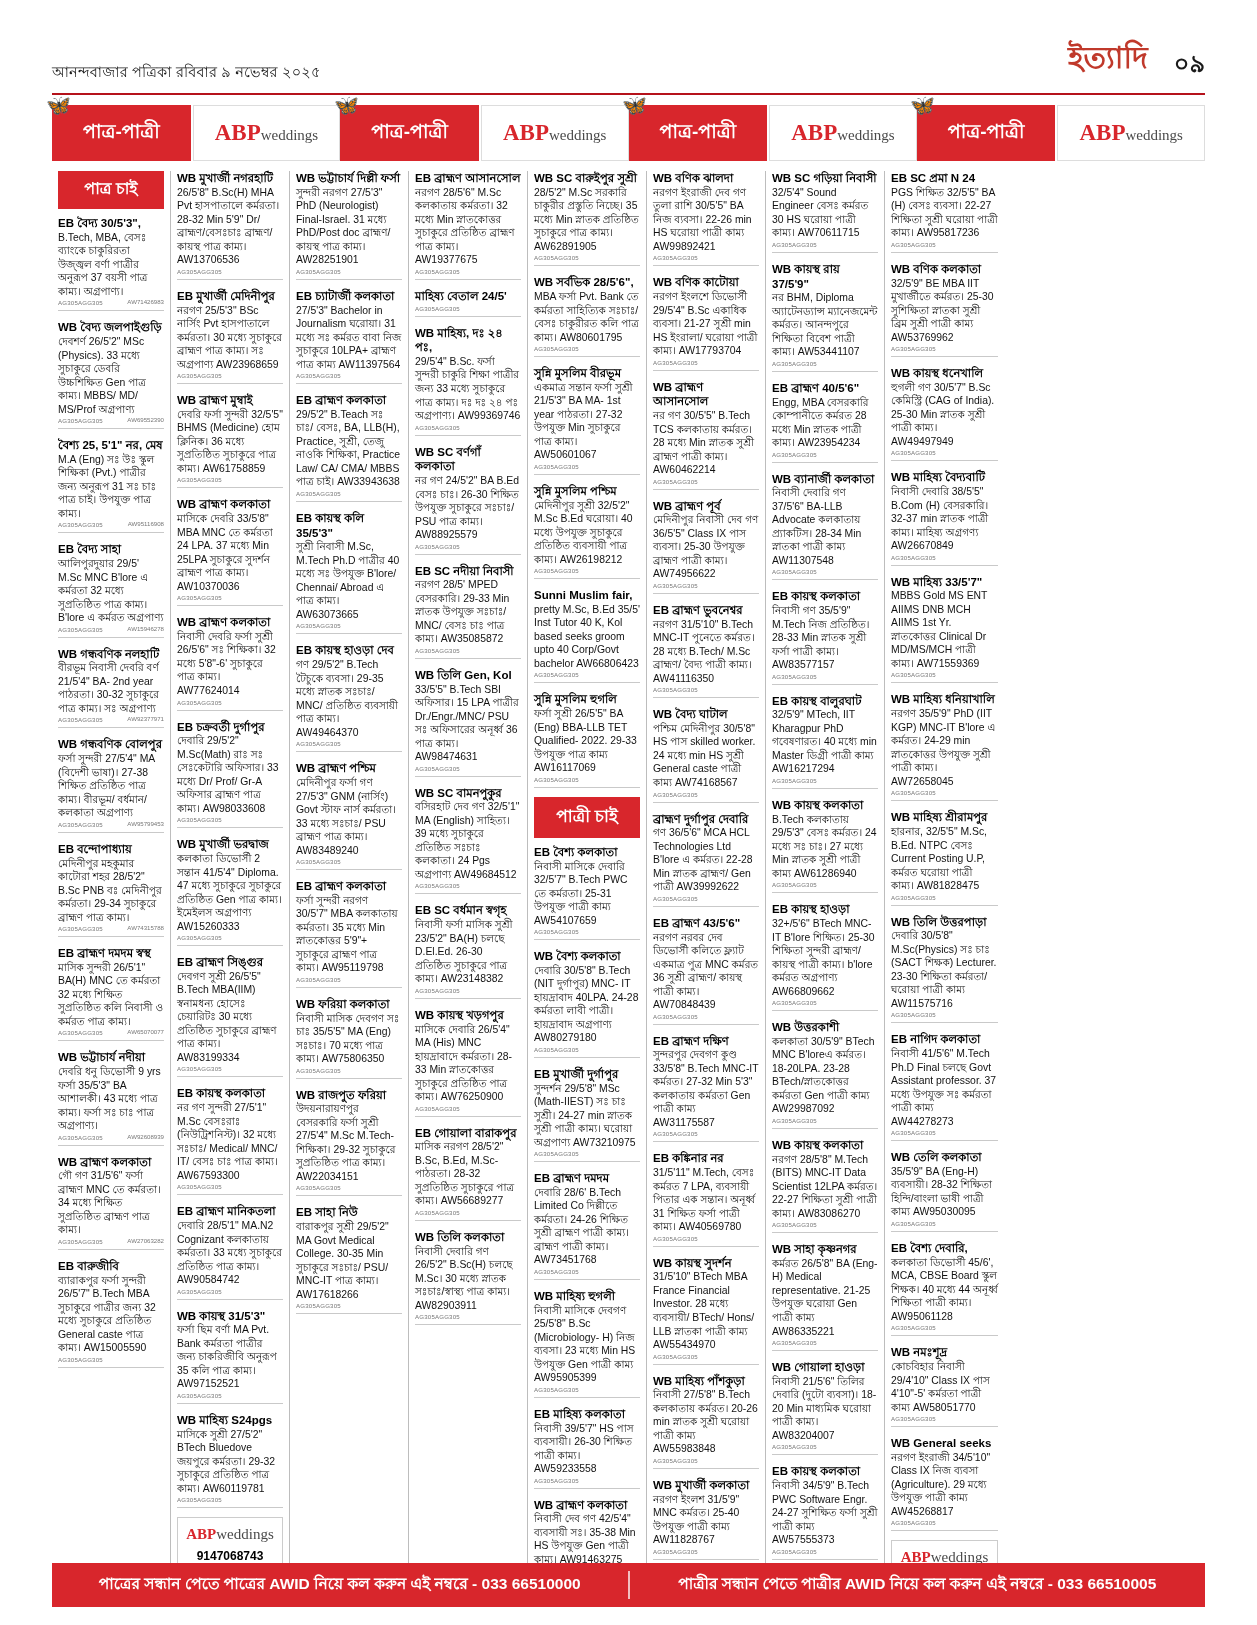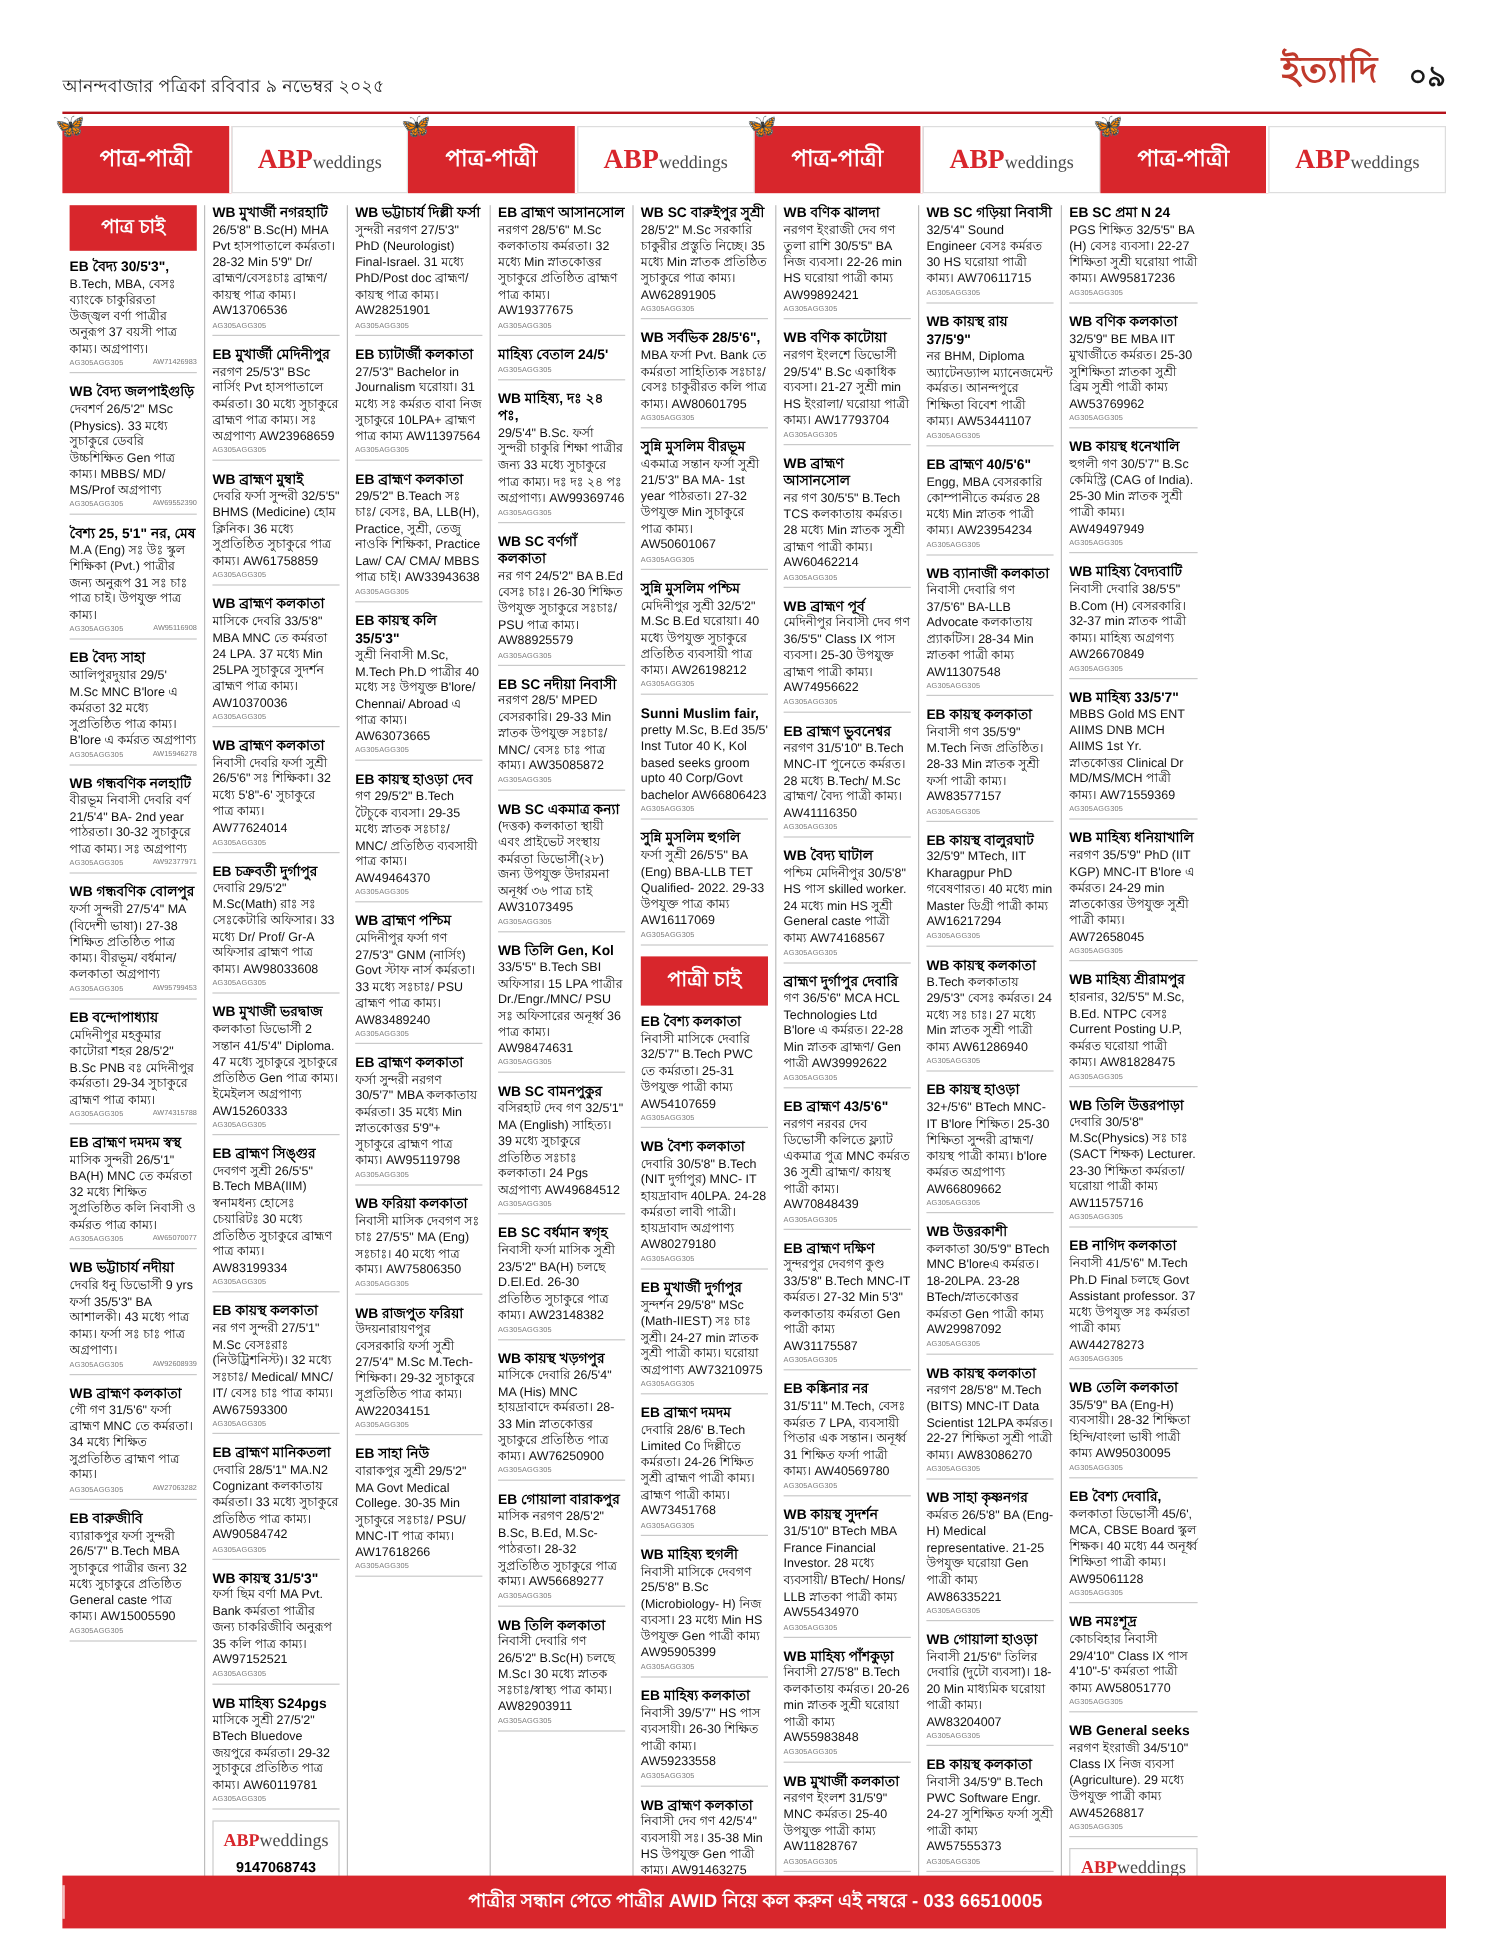--- a/index.html
+++ b/index.html
@@ -384,21 +384,21 @@
           <div class="ad-t">EB ব্রাহ্মণ কলকাতা</div>
           <div class="ad-b">ফর্সা সুন্দরী নরগণ 30/5'7" MBA কলকাতায় কর্মরতা। 35 মধ্যে Min স্নাতকোত্তর 5'9"+ সুচাকুরে ব্রাহ্মণ পাত্র কাম্য। AW95119798</div>
           <div style="display: flex; justify-content: space-between;">
             <div class="ad-id">AG305AGG305</div>
             <div class="ad-code"></div>
           </div>
           <div class="ad-rule"></div>
         </div>
         <div class="ad">
           <div class="ad-t">WB ফরিয়া কলকাতা</div>
-          <div class="ad-b">নিবাসী মাসিক দেবগণ সঃ চাঃ 27/5'5" MA (Eng) সঃচাঃ। 40 মধ্যে পাত্র কাম্য। AW75806350</div>
+          <div class="ad-b">নিবাসী মাসিক দেবগণ সঃ চাঃ 35/5'5" MA (Eng) সঃচাঃ। 70 মধ্যে পাত্র কাম্য। AW75806350</div>
           <div style="display: flex; justify-content: space-between;">
             <div class="ad-id">AG305AGG305</div>
             <div class="ad-code"></div>
           </div>
           <div class="ad-rule"></div>
         </div>
         <div class="ad">
           <div class="ad-t">WB রাজপুত ফরিয়া</div>
           <div class="ad-b">উদয়নারায়ণপুর বেসরকারি ফর্সা সুশ্রী 27/5'4" M.Sc M.Tech-শিক্ষিকা। 29-32 সুচাকুরে সুপ্রতিষ্ঠিত পাত্র কাম্য। AW22034151</div>
           <div style="display: flex; justify-content: space-between;">
@@ -449,29 +449,20 @@
           <div class="ad-b">নর গণ 24/5'2" BA B.Ed বেসঃ চাঃ। 26-30 শিক্ষিত উপযুক্ত সুচাকুরে সঃচাঃ/ PSU পাত্র কাম্য। AW88925579</div>
           <div style="display: flex; justify-content: space-between;">
             <div class="ad-id">AG305AGG305</div>
             <div class="ad-code"></div>
           </div>
           <div class="ad-rule"></div>
         </div>
         <div class="ad">
           <div class="ad-t">EB SC নদীয়া নিবাসী</div>
           <div class="ad-b">নরগণ 28/5' MPED বেসরকারি। 29-33 Min স্নাতক উপযুক্ত সঃচাঃ/ MNC/ বেসঃ চাঃ পাত্র কাম্য। AW35085872</div>
-          <div style="display: flex; justify-content: space-between;">
-            <div class="ad-id">AG305AGG305</div>
-            <div class="ad-code"></div>
-          </div>
-          <div class="ad-rule"></div>
-        </div>
-        <div class="ad">
-          <div class="ad-t">WB SC একমাত্র কন্যা</div>
-          <div class="ad-b">(দত্তক) কলকাতা স্থায়ী এবং প্রাইভেট সংস্থায় কর্মরতা ডিভোর্সী(২৮) জন্য উপযুক্ত উদারমনা অনূর্ধ্ব ৩৬ পাত্র চাই AW31073495</div>
           <div style="display: flex; justify-content: space-between;">
             <div class="ad-id">AG305AGG305</div>
             <div class="ad-code"></div>
           </div>
           <div class="ad-rule"></div>
         </div>
         <div class="ad">
           <div class="ad-t">WB তিলি Gen, Kol</div>
           <div class="ad-b">33/5'5" B.Tech SBI অফিসার। 15 LPA পাত্রীর Dr./Engr./MNC/ PSU সঃ অফিসারের অনূর্ধ্ব 36 পাত্র কাম্য। AW98474631</div>
           <div style="display: flex; justify-content: space-between;">
@@ -1003,17 +994,18 @@
           <div class="ad-rule"></div>
         </div>
         <div class="logo-box">
           <div class="abp"><span>ABP</span><span class="w">weddings</span></div>
           <div class="ph">7604016943</div>
         </div>
       </div>
     </div>
 
   <div class="footer">
+    <div class="foot-half">পাত্রের সন্ধান পেতে পাত্রের AWID নিয়ে কল করুন এই নম্বরে - 033 66510000</div>
     <div class="foot-sep"></div>
     <div class="foot-half">পাত্রীর সন্ধান পেতে পাত্রীর AWID নিয়ে কল করুন এই নম্বরে - 033 66510005</div>
   </div>
 
 </div>
 
 </body></html>

